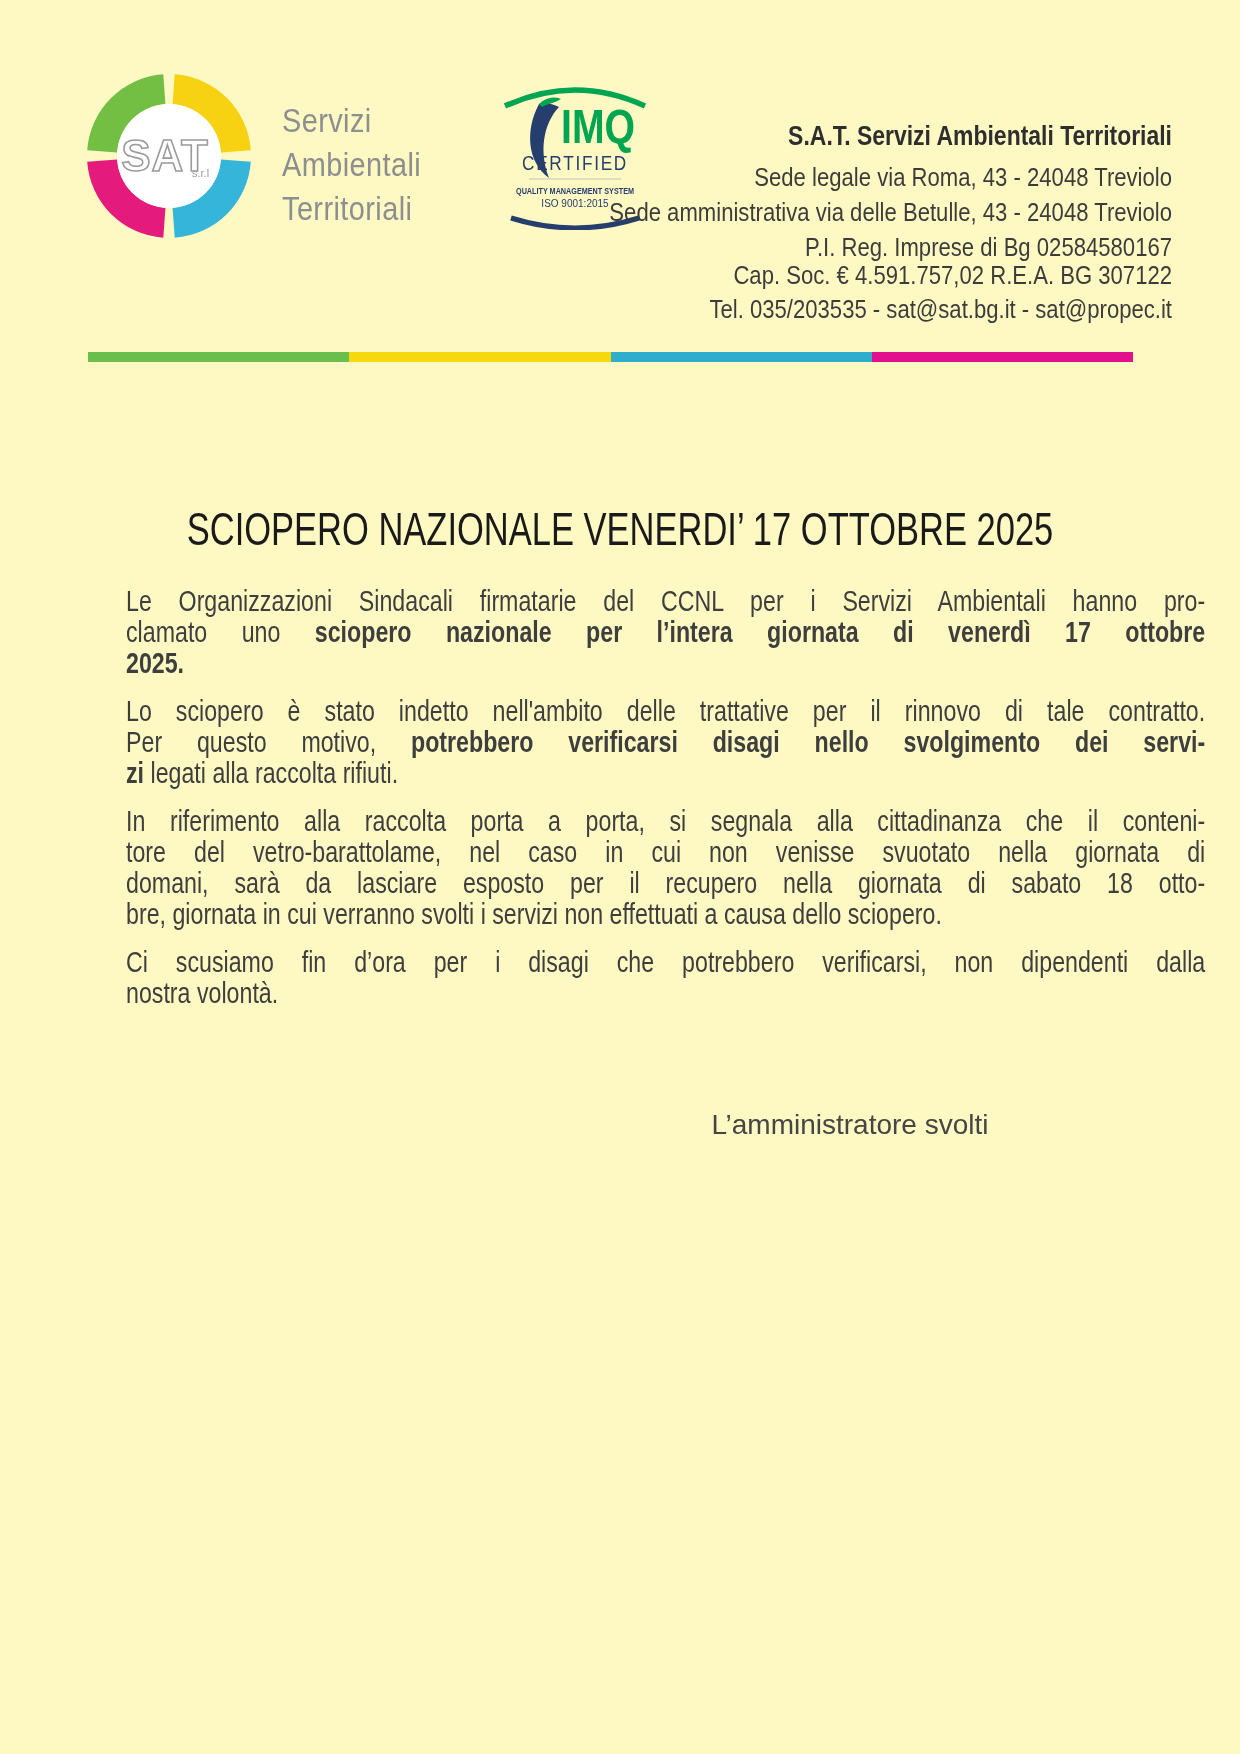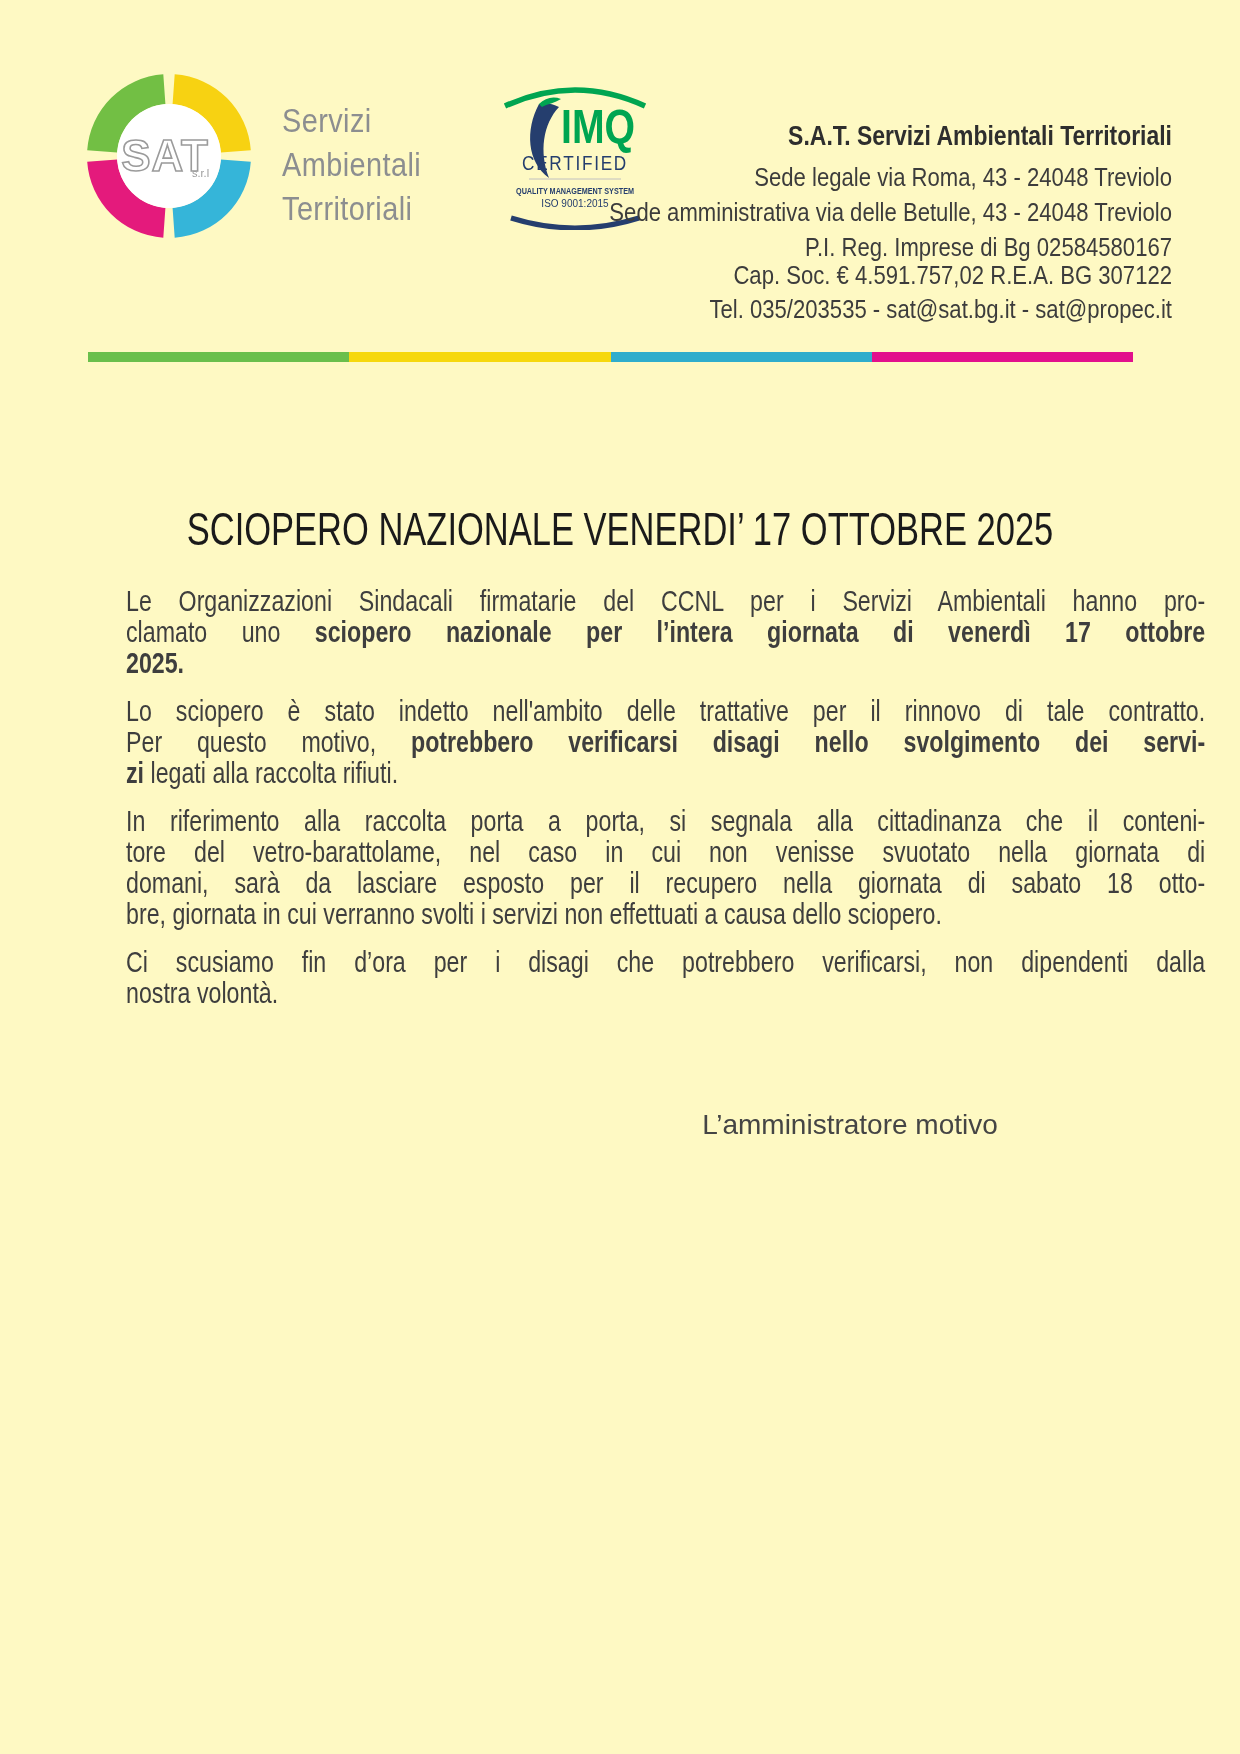--- a/index.html
+++ b/index.html
@@ -133,16 +133,16 @@
           <div class="line last"><span>bre, giornata in cui verranno svolti i servizi non effettuati a causa dello sciopero.</span></div>
         </div>
         <div class="para">
           <div class="line"><span>Ci scusiamo fin d’ora per i disagi che potrebbero verificarsi, non dipendenti dalla</span></div>
           <div class="line last"><span>nostra volontà.</span></div>
         </div>
       </div>
   </div>
 
   <div class="signature">
-    <div class="sig-role">L’amministratore motivo</div>
+    <div class="sig-role">L’amministratore svolti</div>
   </div>
 
 </div>
 
 </body></html>

